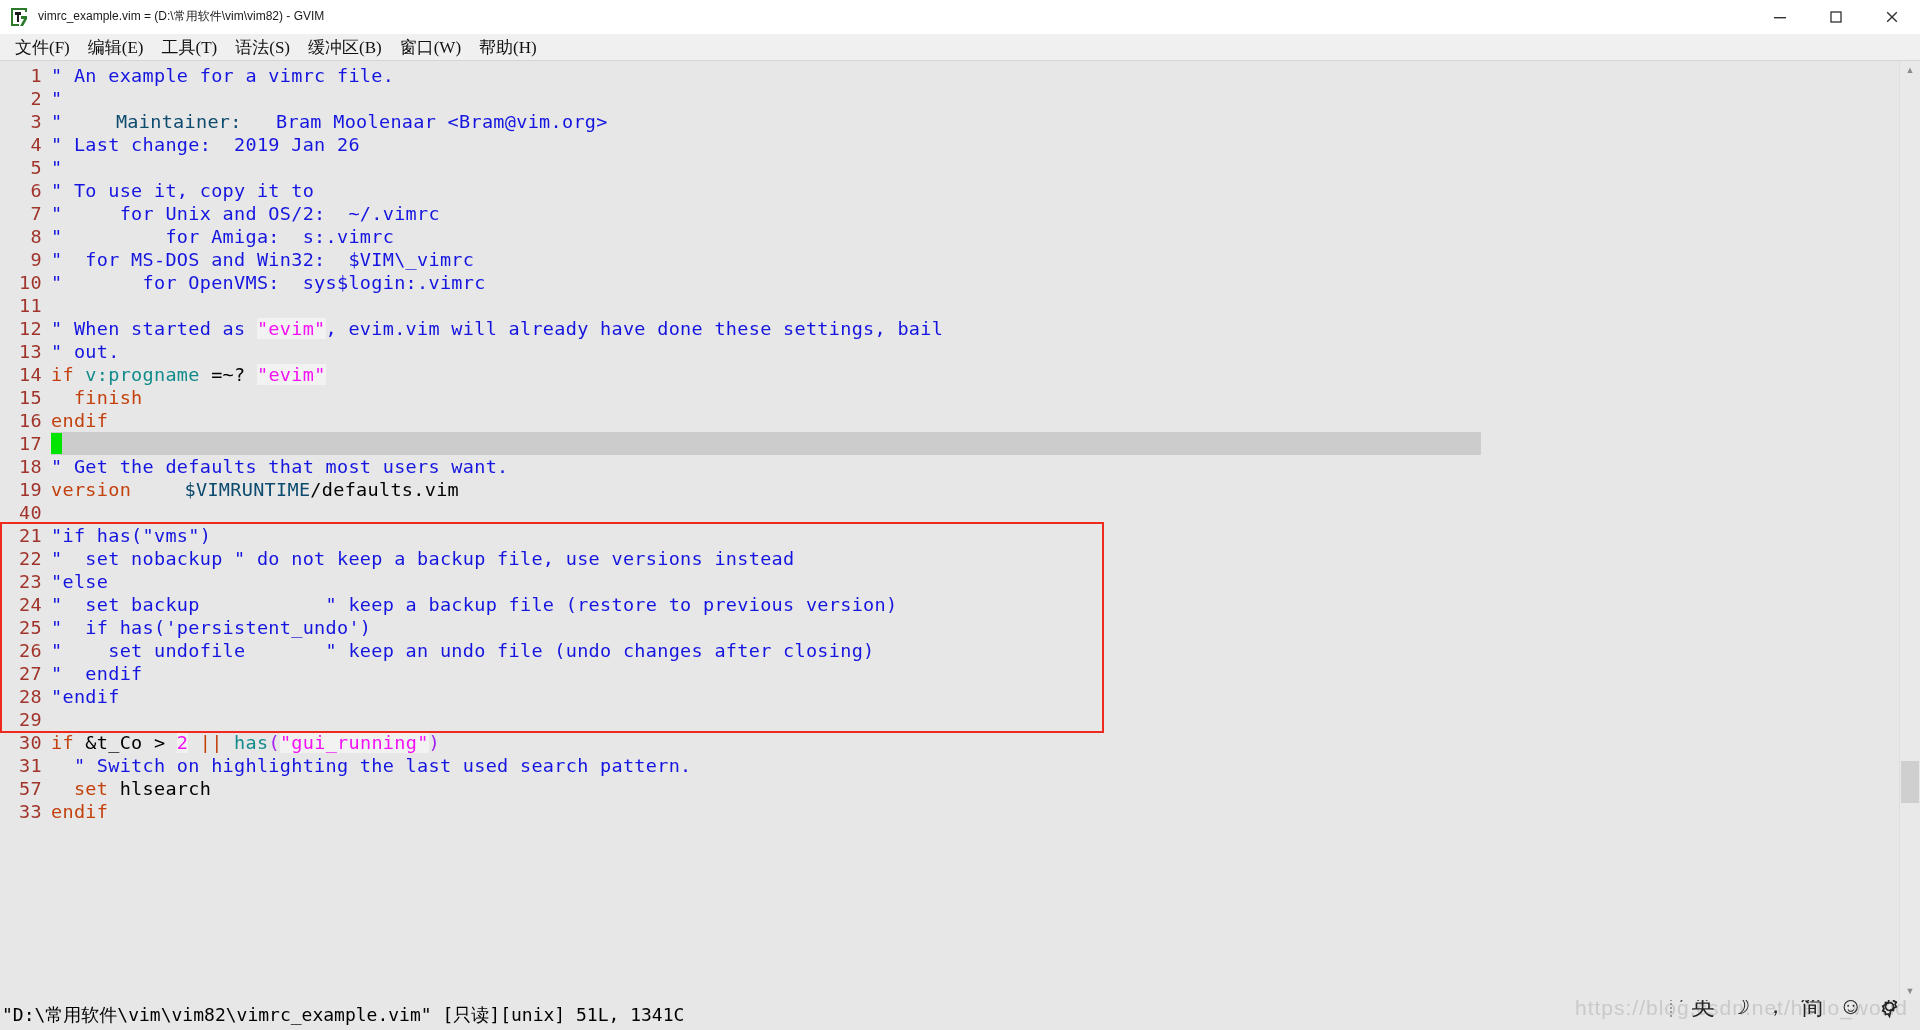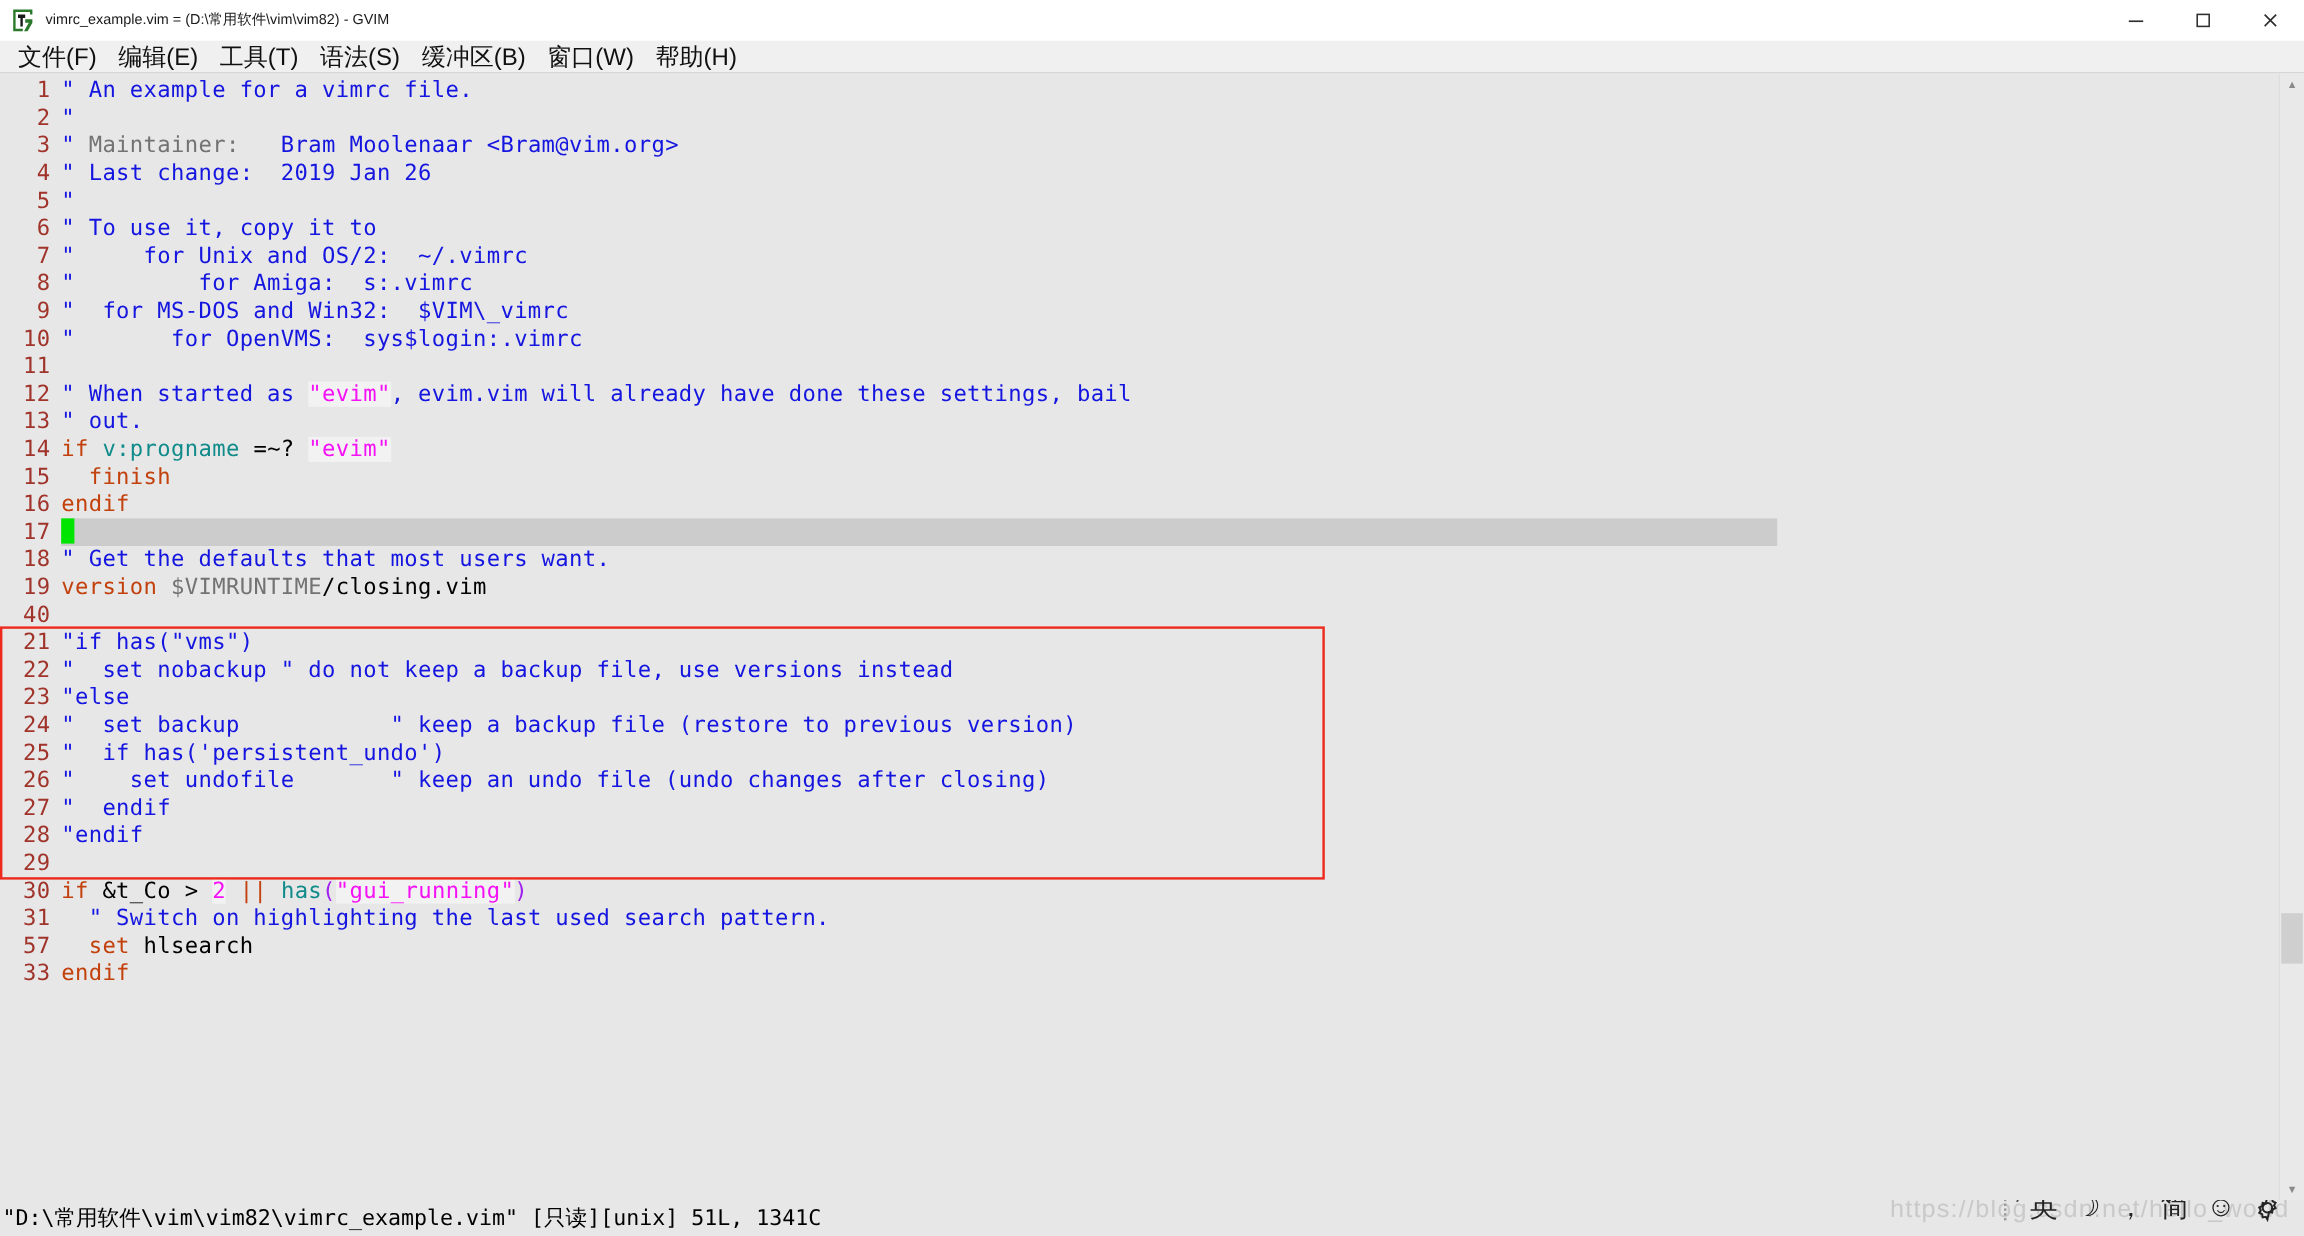--- a/index.html
+++ b/index.html
@@ -71,25 +71,25 @@
   .menubar {
     height: 26px;
     background: #f0f0f0;
     border-bottom: 1px solid #d6d6d6;
     display: flex;
     align-items: center;
     padding-left: 6px;
     flex: none;
   }
   .menu-item {
-    font-size: 20px;
+    font-size: 17px;
     color: #101010;
     padding: 2px 9px;
     white-space: nowrap;
-    font-family: Liberation Sans, sans-serif;
+    font-family: Liberation Serif, serif;
   }
 
   
   .editor-wrap {
     position: relative;
     flex: 1 1 auto;
     display: flex;
     overflow: hidden;
     background: #e7e7e7;
   }
@@ -112,21 +112,21 @@
   }
   .ln {
     display: inline-block;
     width: 42px;
     text-align: right;
     color: #a0342b;
     margin-right: 9px;
     font-family: "DejaVu Sans Mono", monospace;
   }
   .cmt   { color: #1515e0; }
-  .spec  { color: #737373; }
+  .spec  { color: #0c4a6e; margin-left: 42px; }
   .key   { color: #c2410c; font-weight: normal; }
   .str   { color: #f511f5; background: #f2f2f2; }
   .idt   { color: #128b8b; }
   .num   { color: #f511f5; background: #f2f2f2; }
   .pun   { color: #a020f0; }
   .plain { color: #000000; }
   .cursorline { background: #cccccc; }
   .cursor {
     display: inline-block;
     width: 11px;
@@ -288,21 +288,21 @@
         <div class="vline"><span class="ln">9</span><span><span class="cmt">"  for MS-DOS and Win32:  $VIM\_vimrc</span></span></div>
         <div class="vline"><span class="ln">10</span><span><span class="cmt">"       for OpenVMS:  sys$login:.vimrc</span></span></div>
         <div class="vline"><span class="ln">11</span><span></span></div>
         <div class="vline"><span class="ln">12</span><span><span class="cmt">" When started as </span><span class="str">"evim"</span><span class="cmt">, evim.vim will already have done these settings, bail</span></span></div>
         <div class="vline"><span class="ln">13</span><span><span class="cmt">" out.</span></span></div>
         <div class="vline"><span class="ln">14</span><span><span class="key">if</span><span class="plain"> </span><span class="idt">v:progname</span><span class="plain"> =~? </span><span class="str">"evim"</span></span></div>
         <div class="vline"><span class="ln">15</span><span><span class="plain">  </span><span class="key">finish</span></span></div>
         <div class="vline"><span class="ln">16</span><span><span class="key">endif</span></span></div>
         <div class="vline"><span class="ln">17</span><span class="cursorline" style="display: inline-block; min-width: 1430px;"><span class="cursor"></span></span></div>
         <div class="vline"><span class="ln">18</span><span><span class="cmt">" Get the defaults that most users want.</span></span></div>
-        <div class="vline"><span class="ln">19</span><span><span class="key">version</span><span class="plain"> </span><span class="spec">$VIMRUNTIME</span><span class="plain">/closing.vim</span></span></div>
+        <div class="vline"><span class="ln">19</span><span><span class="key">version</span><span class="plain"> </span><span class="spec">$VIMRUNTIME</span><span class="plain">/defaults.vim</span></span></div>
         <div class="vline"><span class="ln">40</span><span></span></div>
         <div class="vline"><span class="ln">21</span><span><span class="cmt">"if has("vms")</span></span></div>
         <div class="vline"><span class="ln">22</span><span><span class="cmt">"  set nobackup " do not keep a backup file, use versions instead</span></span></div>
         <div class="vline"><span class="ln">23</span><span><span class="cmt">"else</span></span></div>
         <div class="vline"><span class="ln">24</span><span><span class="cmt">"  set backup           " keep a backup file (restore to previous version)</span></span></div>
         <div class="vline"><span class="ln">25</span><span><span class="cmt">"  if has('persistent_undo')</span></span></div>
         <div class="vline"><span class="ln">26</span><span><span class="cmt">"    set undofile       " keep an undo file (undo changes after closing)</span></span></div>
         <div class="vline"><span class="ln">27</span><span><span class="cmt">"  endif</span></span></div>
         <div class="vline"><span class="ln">28</span><span><span class="cmt">"endif</span></span></div>
         <div class="vline"><span class="ln">29</span><span></span></div>

